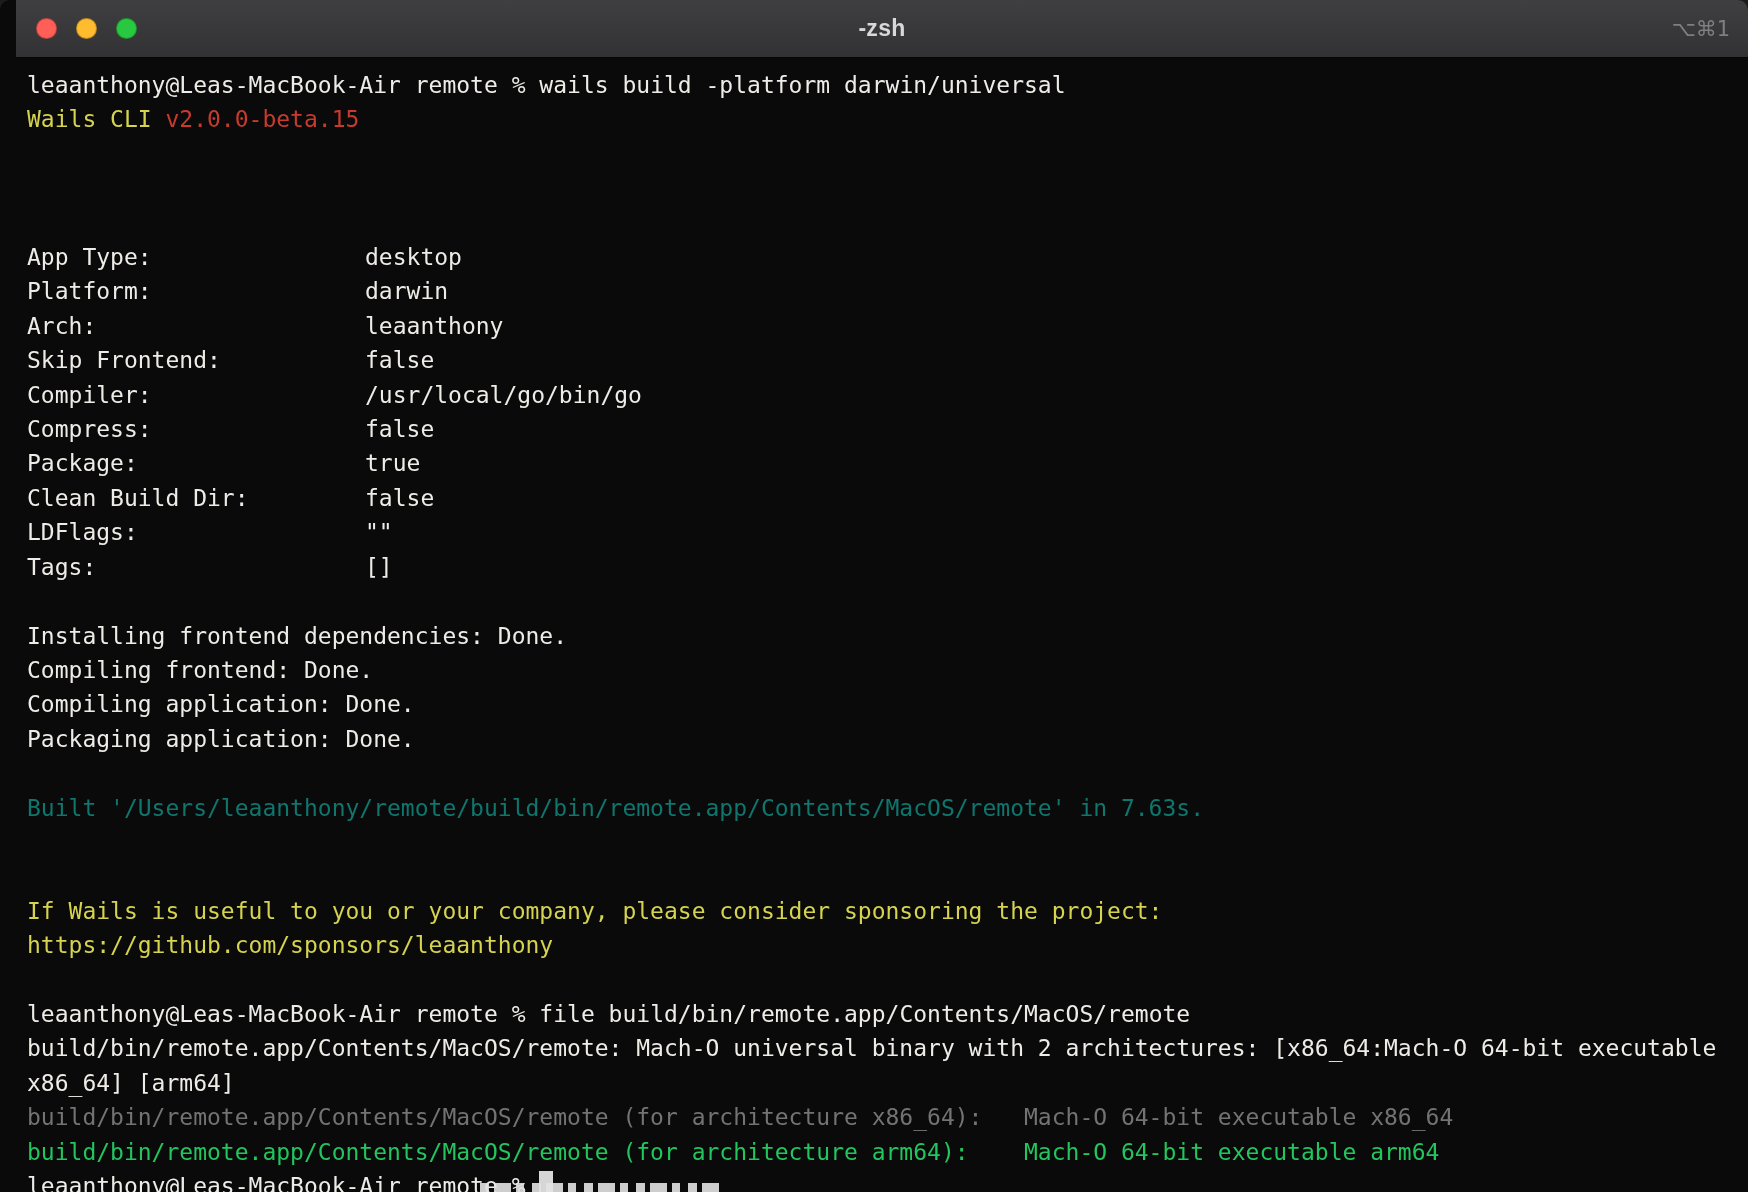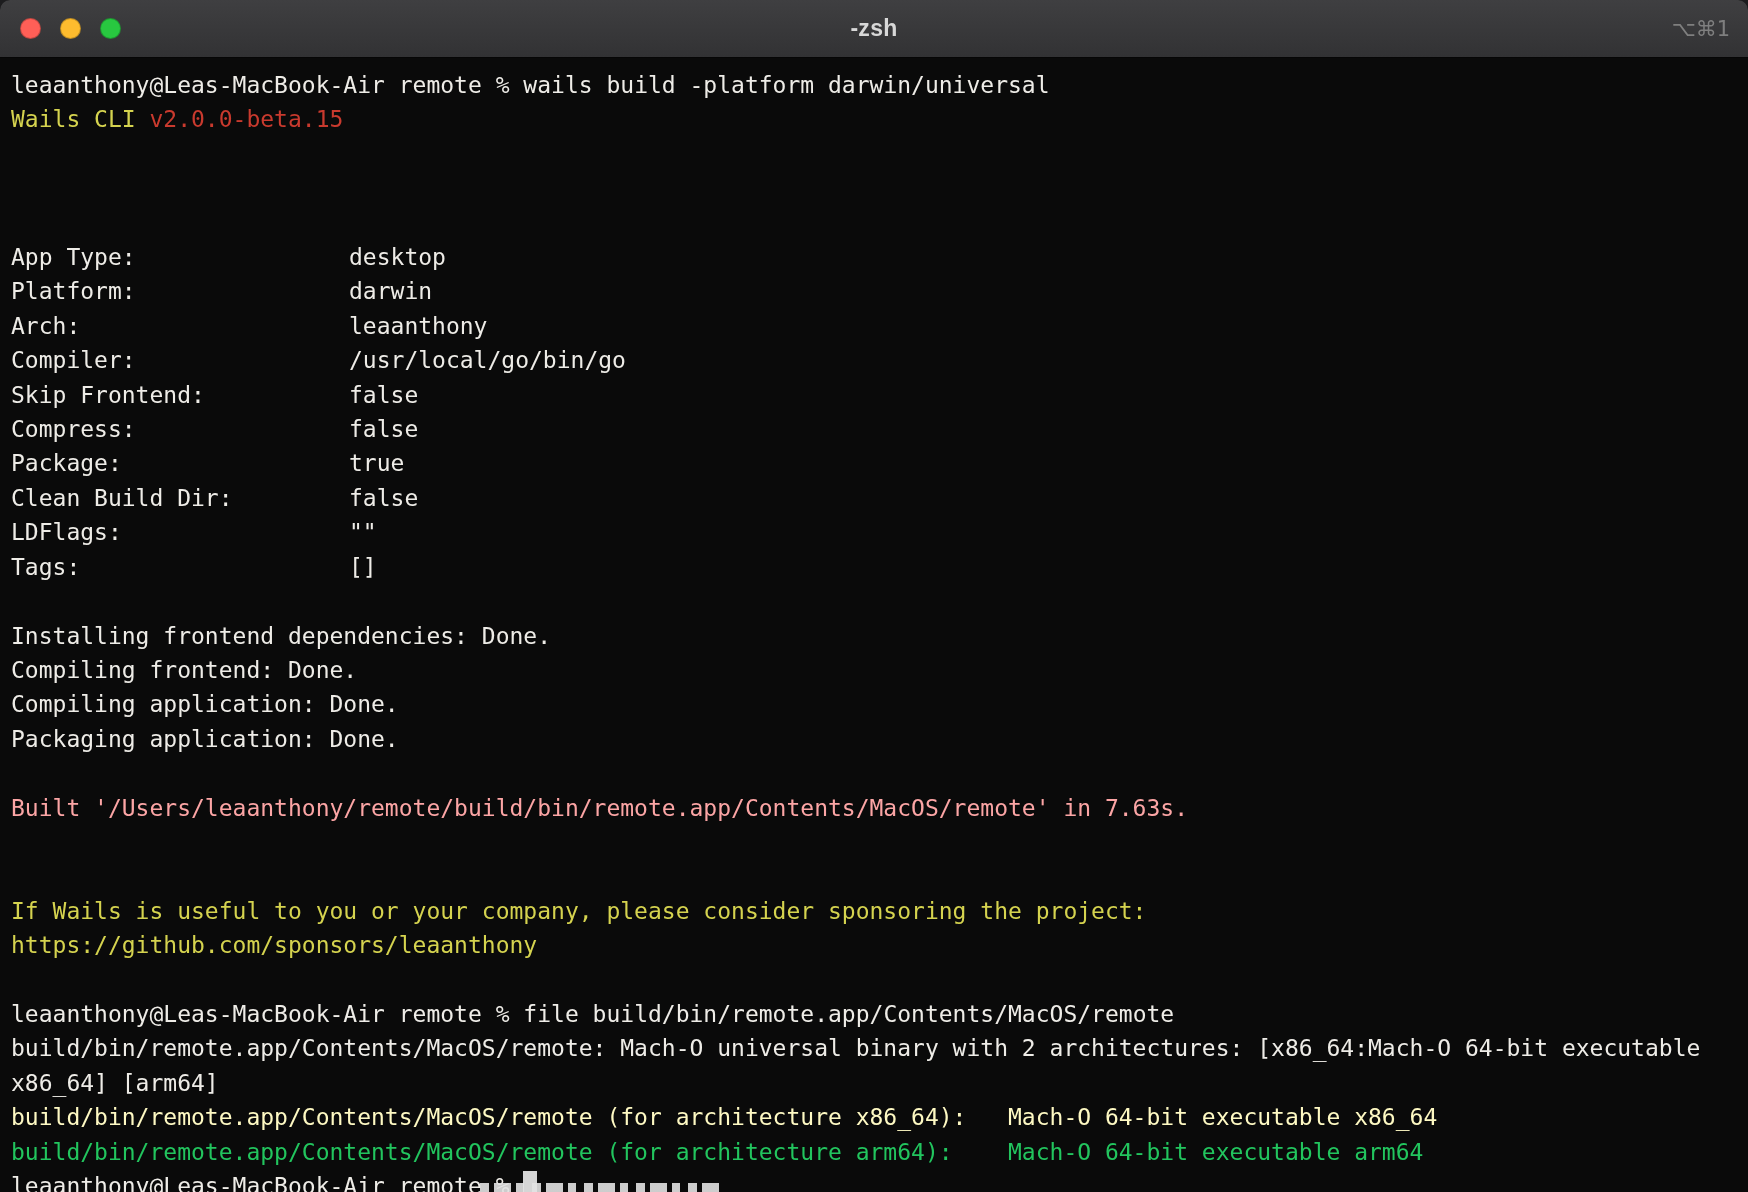--- a/index.html
+++ b/index.html
@@ -4,20 +4,21 @@
 <style>
   * { margin:0; padding:0; box-sizing:border-box; }
   html, body { background:#1c1c1e; }
   .window {
     position:relative;
     width:1748px; height:1192px;
     background:#0a0a0a;
     border-radius:10px 10px 0 0;
     overflow:hidden;
     font-family:"DejaVu Sans Mono","Liberation Mono",monospace;
+    padding-left:16px;
   }
   .titlebar {
     height:58px;
     background:linear-gradient(#3f3f41,#323234);
     border-bottom:1px solid #060606;
     position:relative;
     display:flex; align-items:center; justify-content:center;
   }
   .traffic { position:absolute; left:20px; top:0; height:100%; display:flex; align-items:center; gap:19px; }
   .light { width:21px; height:21px; border-radius:50%; border:1px solid rgba(0,0,0,.25); cursor:default; }
@@ -75,42 +76,42 @@
 
   <div class="term-body">
       <div class="line"><span style="color: rgb(238, 236, 231);">leaanthony@Leas-MacBook-Air remote % </span><span style="color: rgb(238, 236, 231);">wails build -platform darwin/universal</span></div>
       <div class="line"><span style="color: rgb(213, 211, 79);">Wails CLI </span><span style="color: rgb(201, 58, 46);">v2.0.0-beta.15</span></div>
       <div class="line">&nbsp;</div>
       <div class="line">&nbsp;</div>
       <div class="line">&nbsp;</div>
       <div class="line"><span class="key">App Type:</span><span>desktop</span></div>
       <div class="line"><span class="key">Platform:</span><span>darwin</span></div>
       <div class="line"><span class="key">Arch:</span><span>leaanthony</span></div>
+      <div class="line"><span class="key">Skip Frontend:</span><span>false</span></div>
       <div class="line"><span class="key">Compiler:</span><span>/usr/local/go/bin/go</span></div>
-      <div class="line"><span class="key">Skip Frontend:</span><span>false</span></div>
       <div class="line"><span class="key">Compress:</span><span>false</span></div>
       <div class="line"><span class="key">Package:</span><span>true</span></div>
       <div class="line"><span class="key">Clean Build Dir:</span><span>false</span></div>
       <div class="line"><span class="key">LDFlags:</span><span>""</span></div>
       <div class="line"><span class="key">Tags:</span><span>[]</span></div>
       <div class="line">&nbsp;</div>
       <div class="line"><span style="color: rgb(238, 236, 231); margin-top: 20px;">Installing frontend dependencies: Done.</span></div>
       <div class="line"><span style="color: rgb(238, 236, 231);">Compiling frontend: Done.</span></div>
       <div class="line"><span style="color: rgb(238, 236, 231);">Compiling application: Done.</span></div>
       <div class="line"><span style="color: rgb(238, 236, 231);">Packaging application: Done.</span></div>
       <div class="line">&nbsp;</div>
-      <div class="line"><span style="color: #fca5a5;">Built '/Users/leaanthony/remote/build/bin/remote.app/Contents/MacOS/remote' in 7.63s.</span></div>
+      <div class="line"><span style="color: #0f766e;">Built '/Users/leaanthony/remote/build/bin/remote.app/Contents/MacOS/remote' in 7.63s.</span></div>
       <div class="line">&nbsp;</div>
       <div class="line">&nbsp;</div>
       <div class="line"><span style="color: rgb(213, 211, 79); margin-top: 47px;">If Wails is useful to you or your company, please consider sponsoring the project:</span></div>
       <div class="line"><span style="color: rgb(213, 211, 79);">https://github.com/sponsors/leaanthony</span></div>
       <div class="line">&nbsp;</div>
       <div class="line"><span style="color: rgb(238, 236, 231);">leaanthony@Leas-MacBook-Air remote % </span><span style="color: rgb(238, 236, 231);">file build/bin/remote.app/Contents/MacOS/remote</span></div>
       <div class="line"><span style="color: rgb(238, 236, 231);">build/bin/remote.app/Contents/MacOS/remote: Mach-O universal binary with 2 architectures: [x86_64:Mach-O 64-bit executable</span></div>
       <div class="line"><span style="color: rgb(238, 236, 231);">x86_64] [arm64]</span></div>
-      <div class="line"><span style="color: #fef9c3;">build/bin/remote.app/Contents/MacOS/remote (for architecture x86_64):   Mach-O 64-bit executable x86_64</span></div>
+      <div class="line"><span style="color: #737373;">build/bin/remote.app/Contents/MacOS/remote (for architecture x86_64):   Mach-O 64-bit executable x86_64</span></div>
       <div class="line"><span style="color: #22c55e;">build/bin/remote.app/Contents/MacOS/remote (for architecture arm64):    Mach-O 64-bit executable arm64</span></div>
       <div class="line"><span style="color: rgb(238, 236, 231);">leaanthony@Leas-MacBook-Air remote % </span><span class="cursor"></span></div>
     </div>
 
   <div class="clip-artifact"></div>
 
 </div>
 
 </body></html>

